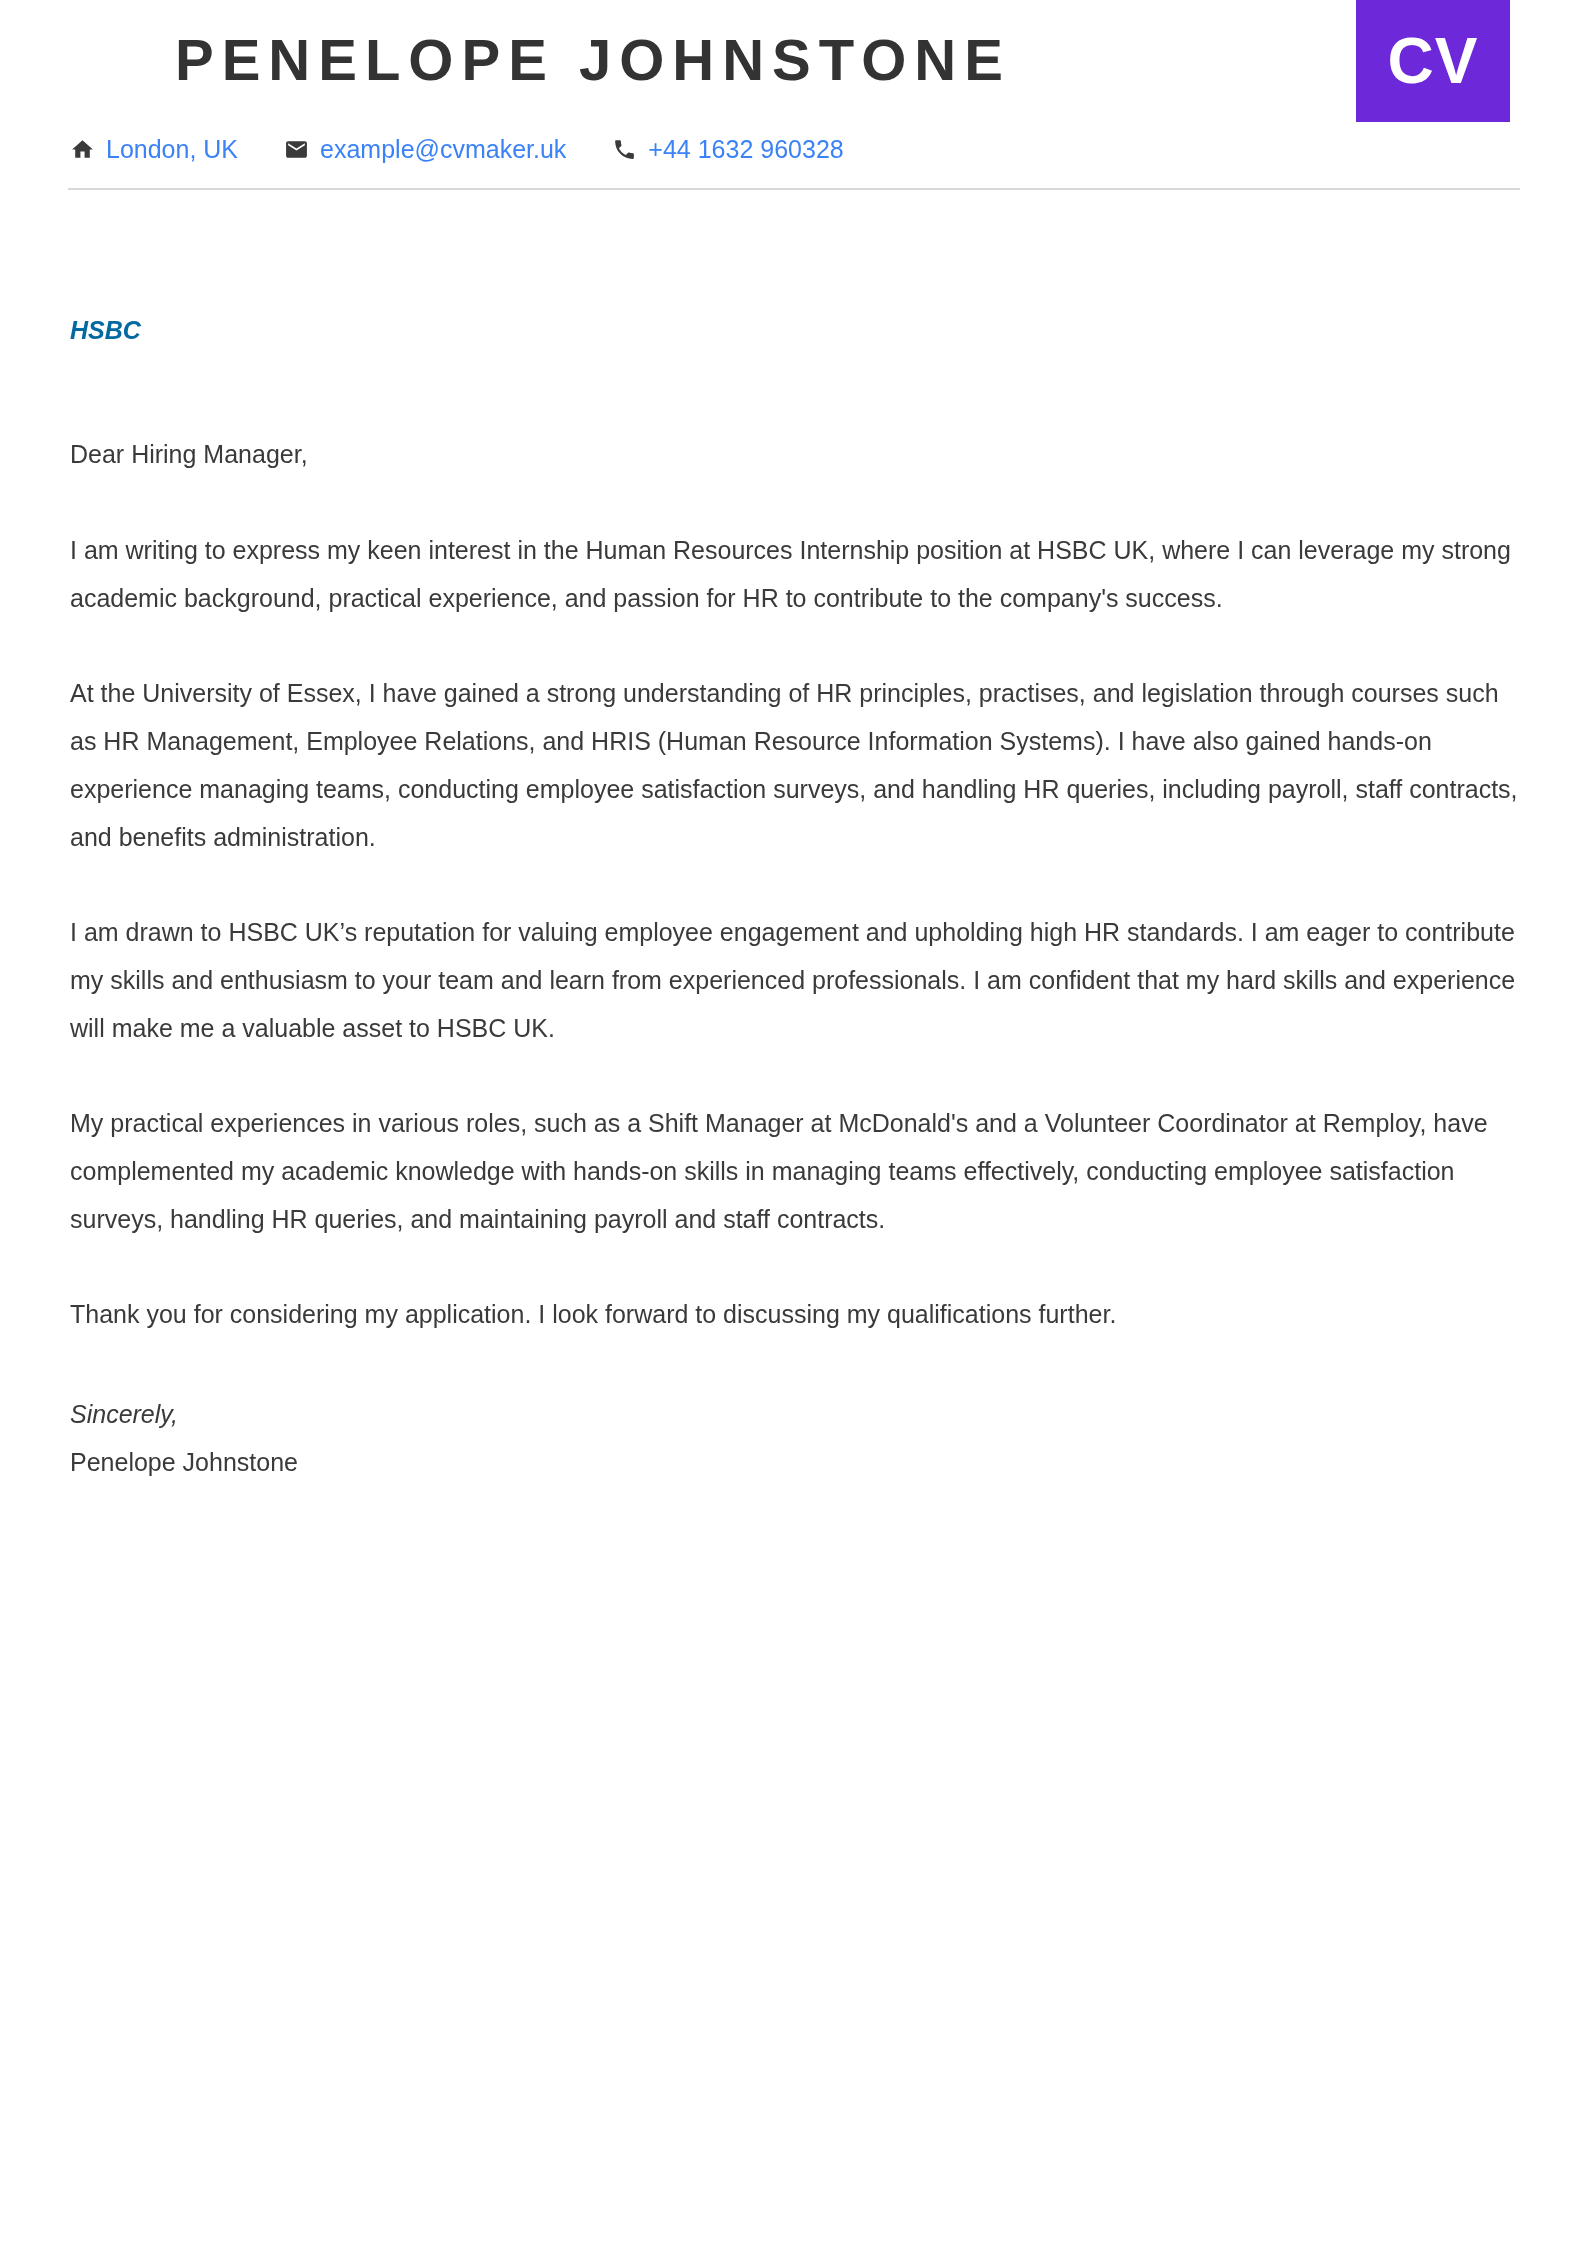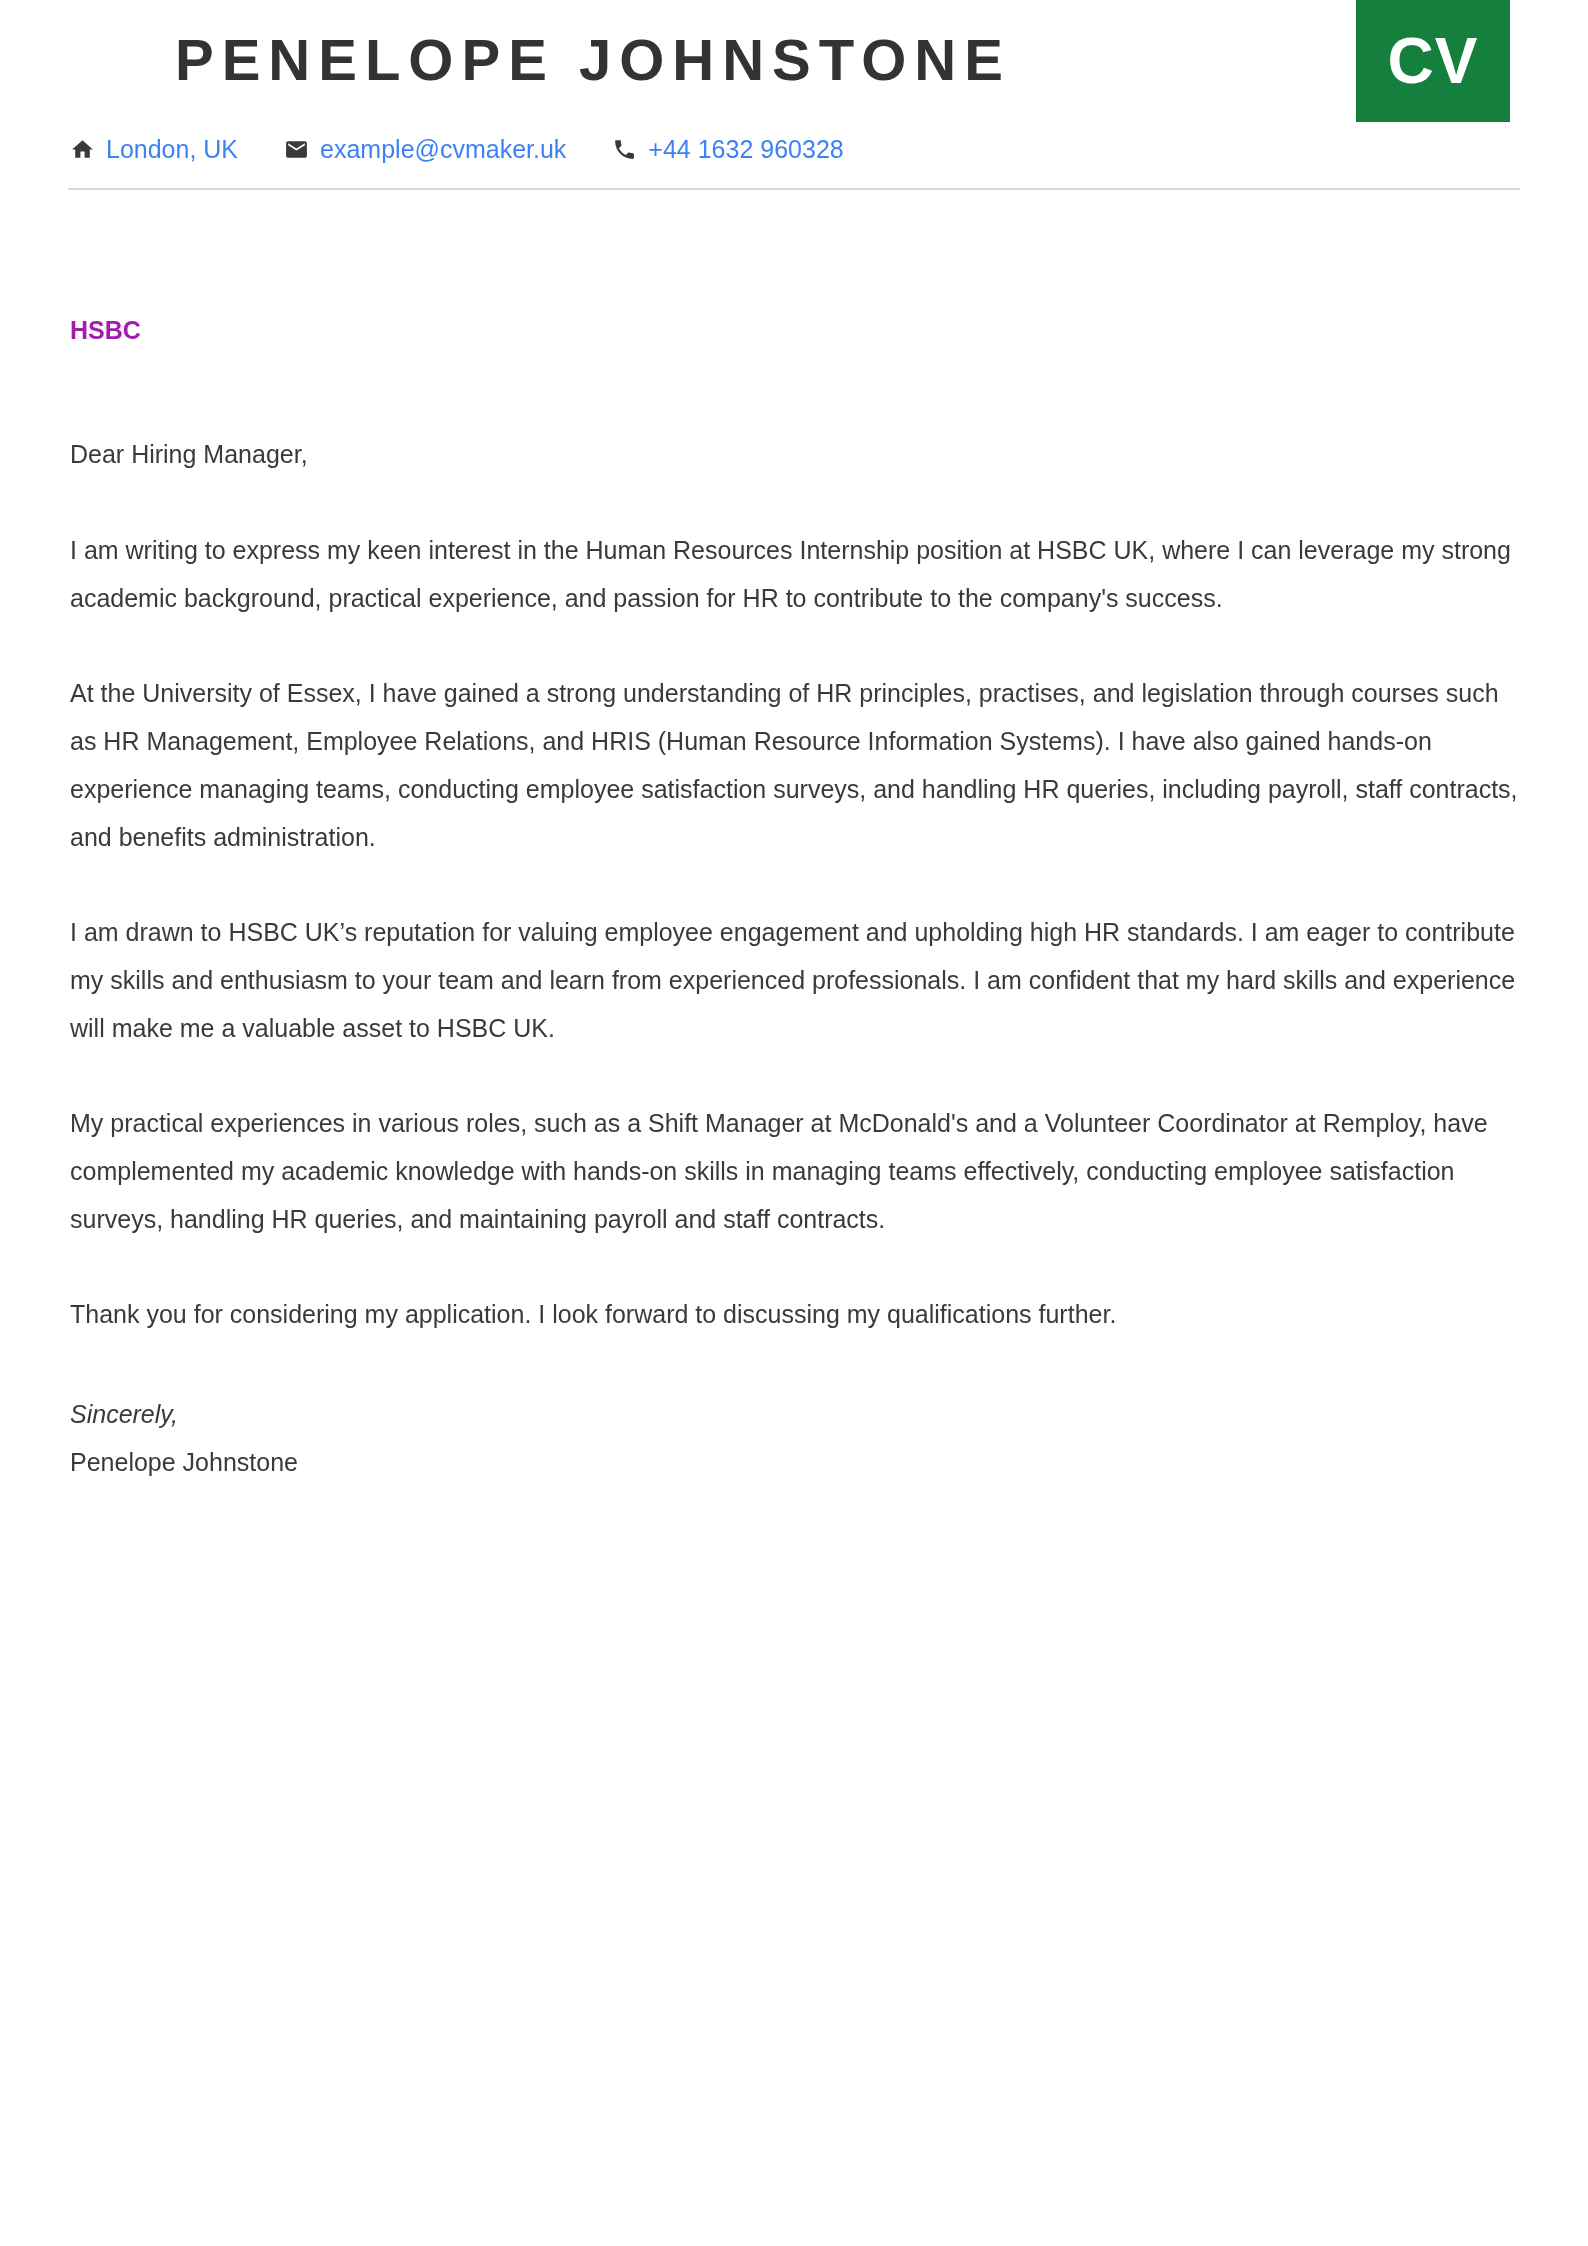--- a/index.html
+++ b/index.html
@@ -16,21 +16,21 @@
     color: #383838;
     box-sizing: border-box;
     overflow: hidden;
   }
   .logo {
     position: absolute;
     top: 0;
     right: 78px;
     width: 154px;
     height: 122px;
-    background: #15803d;
+    background: #6d28d9;
     display: flex;
     align-items: center;
     justify-content: center;
   }
   .logo-text {
     color: #ffffff;
     font-size: 64px;
     font-weight: 700;
     letter-spacing: 1px;
     line-height: 1;
@@ -72,22 +72,23 @@
   }
   .letter {
     margin: 116px 70px 0 70px;
     font-size: 25px;
     line-height: 48px;
     color: #3a3a3a;
     max-width: 1450px;
   }
   .recipient {
     font-weight: 700;
-    color: #a21caf;
+    color: #0369a1;
     margin: 0 0 76px 0;
+    font-style: italic;
   }
   .dateline {
     margin: 0 0 38px 0;
   }
   .salutation {
     margin: 0 0 48px 0;
   }
   .paragraph {
     margin: 0 0 47px 0;
   }

